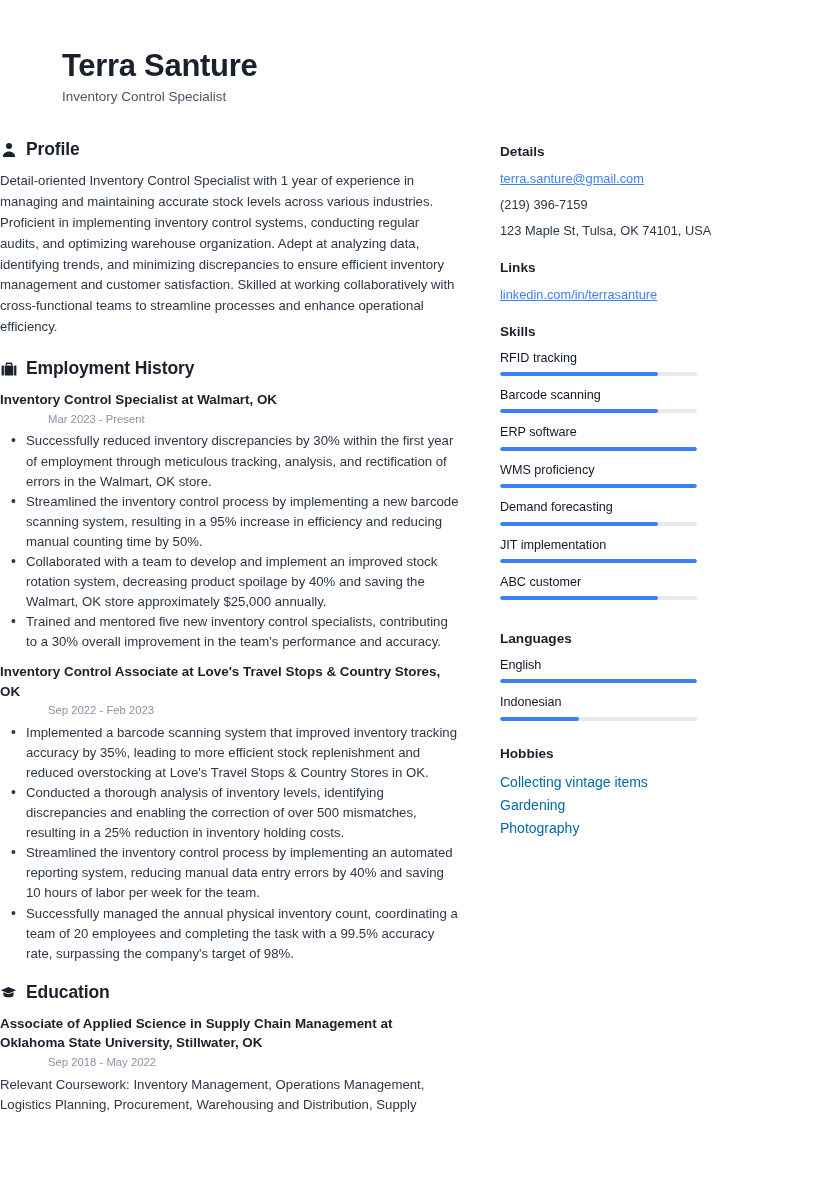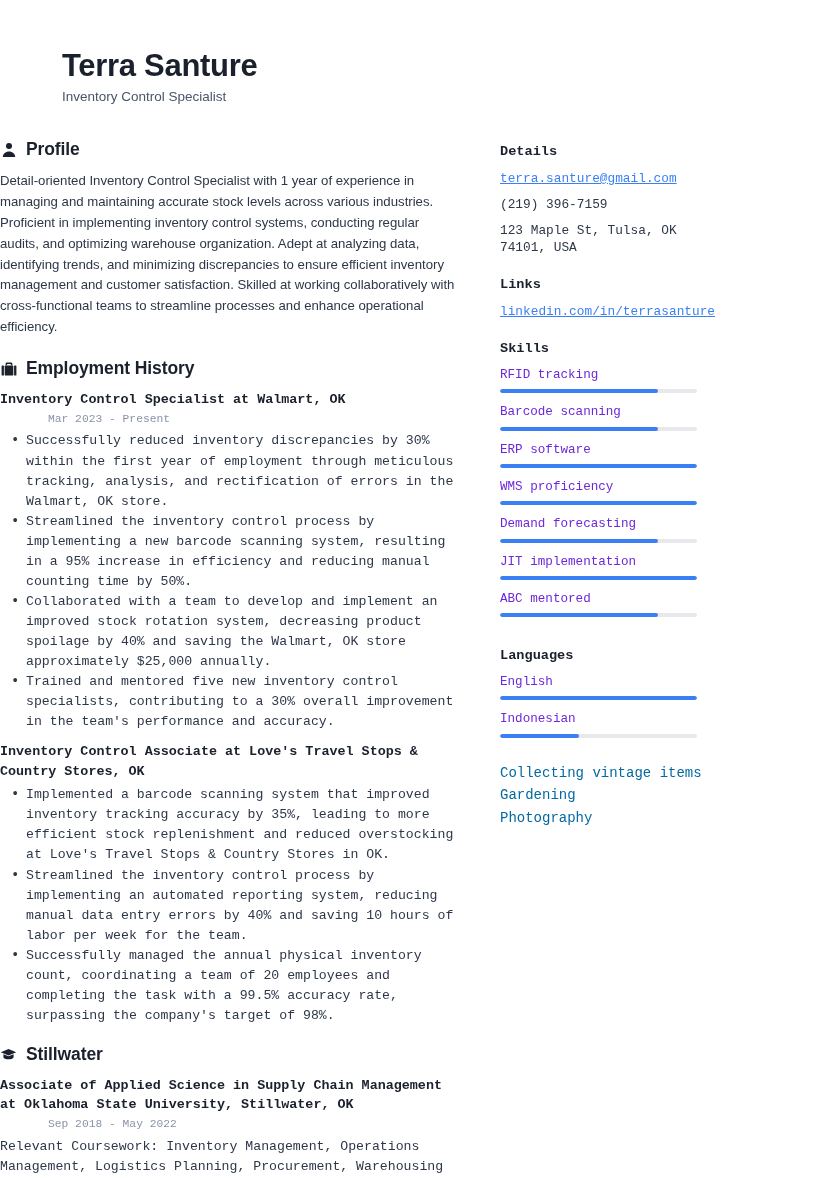--- a/index.html
+++ b/index.html
@@ -90,21 +90,21 @@
     line-height: 1.2;
   }
 
   .profile-text {
     font-size: 13.2px;
     line-height: 1.58;
     color: #2d3748;
   }
 
   
-  .entry { margin-bottom: 2px; font-family: Liberation Mono, monospace; }
+  .entry { margin-bottom: 2px; }
   .entry-title {
     font-size: 13.4px;
     font-weight: 700;
     color: #1a202c;
     line-height: 1.45;
   }
   .entry-date {
     font-size: 11.3px;
     color: #8a94a6;
     margin-top: 1px;
@@ -138,21 +138,21 @@
     color: #2d3748;
     margin-top: 4px;
   }
 
   .emp-list > .entry:last-child .entry-bullets { margin-bottom: 6px; }
 
   .section-employment { margin-top: 20px; }
   .section-education  { margin-top: 18px; }
 
   
-  .side-block { margin-bottom: 20px; font-family: Liberation Mono, monospace; }
+  .side-block { margin-bottom: 20px; }
   .side-title {
     font-size: 13.6px;
     font-weight: 700;
     color: #1a202c;
     margin-bottom: 9px;
     line-height: 1.3;
   }
   .side-line {
     font-size: 12.8px;
     color: #2d3748;
@@ -167,21 +167,21 @@
     margin-bottom: 9px;
     display: block;
     word-break: break-word;
     cursor: pointer;
   }
 
   
   .bar-item { margin-bottom: 11px; }
   .bar-label {
     font-size: 12.6px;
-    color: #6d28d9;
+    color: #0f172a;
     line-height: 1.3;
     margin-bottom: 6px;
   }
   .bar-track {
     width: 197px;
     height: 4px;
     background: #e7e9ec;
     border-radius: 2px;
     overflow: hidden;
   }
@@ -247,38 +247,40 @@
             <ul class="entry-bullets">
               <li>Successfully reduced inventory discrepancies by 30% within the first year of employment through meticulous tracking, analysis, and rectification of errors in the Walmart, OK store.</li>
               <li>Streamlined the inventory control process by implementing a new barcode scanning system, resulting in a 95% increase in efficiency and reducing manual counting time by 50%.</li>
               <li>Collaborated with a team to develop and implement an improved stock rotation system, decreasing product spoilage by 40% and saving the Walmart, OK store approximately $25,000 annually.</li>
               <li>Trained and mentored five new inventory control specialists, contributing to a 30% overall improvement in the team's performance and accuracy.</li>
             </ul>
           </div>
 
           <div class="entry">
             <div class="entry-title">Inventory Control Associate at Love's Travel Stops &amp; Country Stores, OK</div>
+            <div class="entry-date">Sep 2022 - Feb 2023</div>
             <ul class="entry-bullets">
               <li>Implemented a barcode scanning system that improved inventory tracking accuracy by 35%, leading to more efficient stock replenishment and reduced overstocking at Love's Travel Stops &amp; Country Stores in OK.</li>
+              <li>Conducted a thorough analysis of inventory levels, identifying discrepancies and enabling the correction of over 500 mismatches, resulting in a 25% reduction in inventory holding costs.</li>
               <li>Streamlined the inventory control process by implementing an automated reporting system, reducing manual data entry errors by 40% and saving 10 hours of labor per week for the team.</li>
               <li>Successfully managed the annual physical inventory count, coordinating a team of 20 employees and completing the task with a 99.5% accuracy rate, surpassing the company's target of 98%.</li>
             </ul>
           </div>
         </div>
       </div>
 
       <div class="section section-education">
         <div class="section-head">
           <span class="section-icon">
             <svg width="17" height="17" viewBox="0 0 18 16" fill="currentColor" aria-hidden="true">
               <path d="M9 2.2 17.2 5.6 9 9 0.8 5.6z"></path>
               <path d="M3.6 7.7v3.1c0 1.3 2.4 2.3 5.4 2.3s5.4-1 5.4-2.3V7.7L9 9.9z"></path>
             </svg>
           </span>
-          <span class="section-title">Stillwater</span>
+          <span class="section-title">Education</span>
         </div>
         <div class="entry">
           <div class="entry-title">Associate of Applied Science in Supply Chain Management at Oklahoma State University, Stillwater, OK</div>
           <div class="entry-date">Sep 2018 - May 2022</div>
           <div class="entry-desc">Relevant Coursework: Inventory Management, Operations Management, Logistics Planning, Procurement, Warehousing and Distribution, Supply</div>
         </div>
       </div>
 
     </div>
 
@@ -329,21 +331,21 @@
             <div class="bar-fill" style="width: 80%; background: rgb(59, 127, 245);"></div>
           </div>
         </div>
         <div class="bar-item">
           <div class="bar-label">JIT implementation</div>
           <div class="bar-track">
             <div class="bar-fill" style="width: 100%; background: rgb(59, 127, 245);"></div>
           </div>
         </div>
         <div class="bar-item">
-          <div class="bar-label">ABC mentored</div>
+          <div class="bar-label">ABC customer</div>
           <div class="bar-track">
             <div class="bar-fill" style="width: 80%; background: rgb(59, 127, 245);"></div>
           </div>
         </div>
       </div>
 
       <div class="side-block side-block-languages">
         <div class="side-title">Languages</div>
 
         <div class="bar-item">
@@ -354,20 +356,21 @@
         </div>
         <div class="bar-item">
           <div class="bar-label">Indonesian</div>
           <div class="bar-track">
             <div class="bar-fill" style="width: 40%; background: rgb(59, 127, 245);"></div>
           </div>
         </div>
       </div>
 
       <div class="side-block side-block-hobbies">
+        <div class="side-title">Hobbies</div>
         <div class="hobby-line">Collecting vintage items</div>
         <div class="hobby-line">Gardening</div>
         <div class="hobby-line">Photography</div>
       </div>
 
     </div>
   </div>
 </div>
 
 </body></html>

